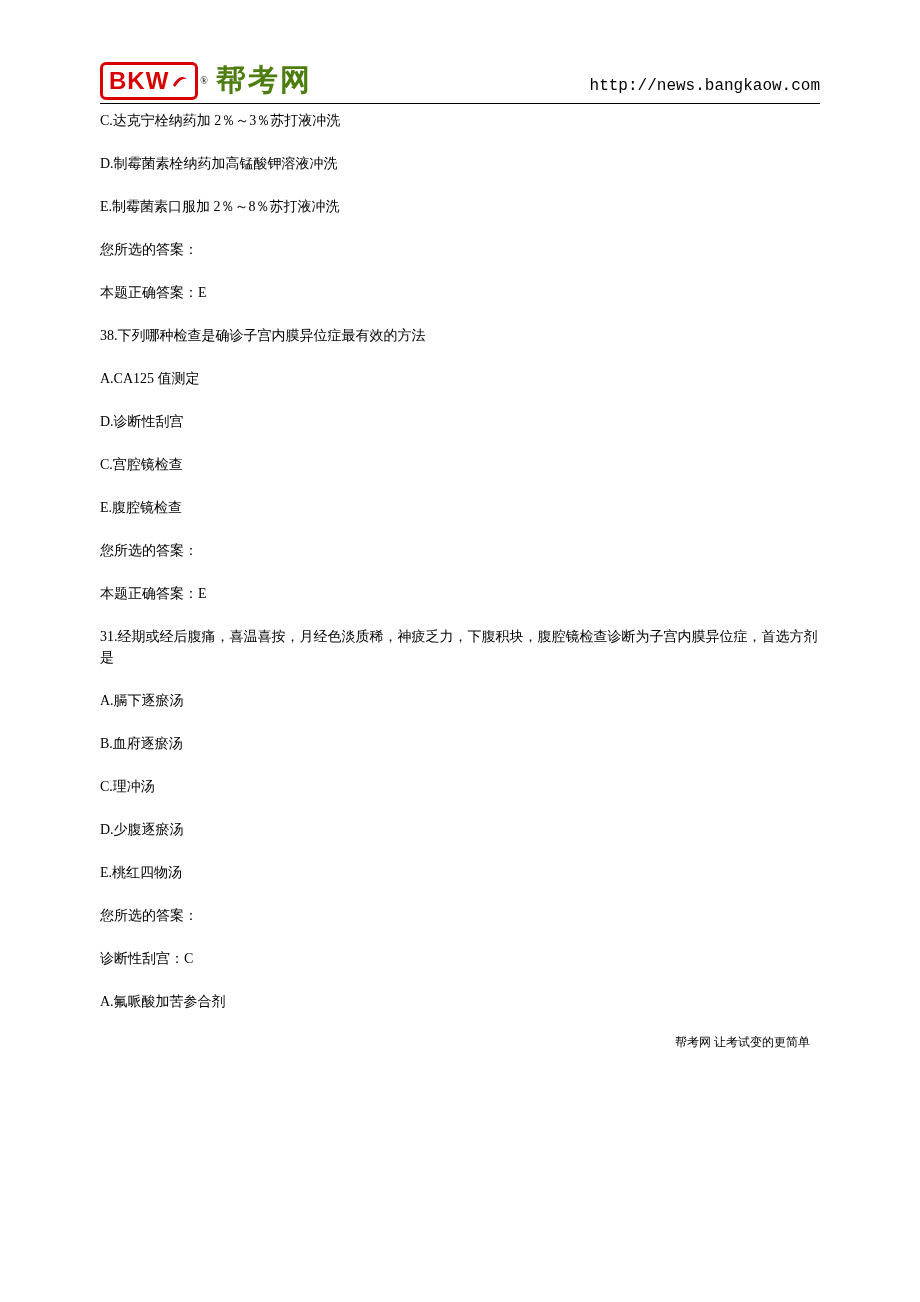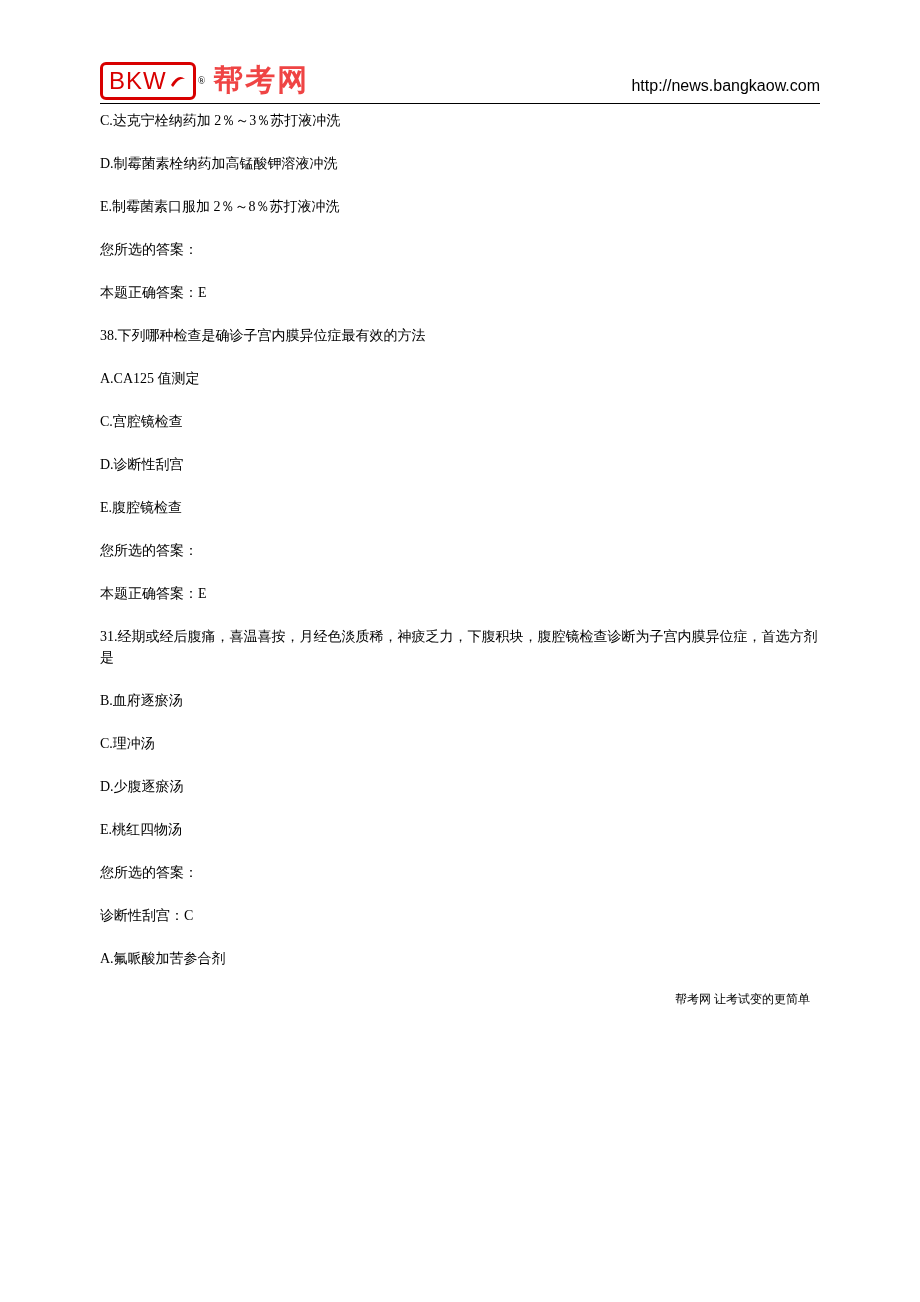--- a/index.html
+++ b/index.html
@@ -26,45 +26,45 @@
     display: flex;
     align-items: center;
   }
   .logo-bkw {
     display: inline-flex;
     align-items: center;
     border: 3px solid #d80000;
     border-radius: 6px;
     padding: 2px 6px;
     font-family: Arial, "Helvetica Neue", sans-serif;
-    font-weight: 400;
+    font-weight: 700;
     font-size: 24px;
     color: #d80000;
     letter-spacing: 1px;
   }
   .logo-bkw .swoosh {
     display: inline-block;
     margin-left: 2px;
   }
   .logo-text {
     font-family: "SimHei", "黑体", sans-serif;
     font-size: 30px;
     font-weight: 900;
-    color: #ef4444;
+    color: #4d7c0f;
     margin-left: 8px;
     letter-spacing: 2px;
   }
   .logo-r {
     font-size: 10px;
     vertical-align: top;
     font-weight: normal;
     margin-left: 2px;
   }
   .site-url {
-    font-family: Liberation Sans, sans-serif;
+    font-family: Liberation Mono, monospace;
     font-size: 16px;
     color: #000;
     padding-bottom: 6px;
   }
   .content p {
     margin: 4px 0 22px 0;
     line-height: 1.5;
   }
   .footer {
     text-align: right;
@@ -94,26 +94,27 @@
   </div>
 
   <div class="content">
     <p>C.达克宁栓纳药加 2％～3％苏打液冲洗</p>
     <p>D.制霉菌素栓纳药加高锰酸钾溶液冲洗</p>
     <p>E.制霉菌素口服加 2％～8％苏打液冲洗</p>
     <p>您所选的答案：</p>
     <p>本题正确答案：E</p>
     <p>38.下列哪种检查是确诊子宫内膜异位症最有效的方法</p>
     <p>A.CA125 值测定</p>
+    <p>D.诊断性刮宫</p>
     <p>C.宫腔镜检查</p>
-    <p>D.诊断性刮宫</p>
     <p>E.腹腔镜检查</p>
     <p>您所选的答案：</p>
     <p>本题正确答案：E</p>
     <p>31.经期或经后腹痛，喜温喜按，月经色淡质稀，神疲乏力，下腹积块，腹腔镜检查诊断为子宫内膜异位症，首选方剂是</p>
+    <p>A.膈下逐瘀汤</p>
     <p>B.血府逐瘀汤</p>
     <p>C.理冲汤</p>
     <p>D.少腹逐瘀汤</p>
     <p>E.桃红四物汤</p>
     <p>您所选的答案：</p>
     <p>诊断性刮宫：C</p>
     <p>A.氟哌酸加苦参合剂</p>
   </div>
 
   <div class="footer">帮考网 让考试变的更简单</div>

